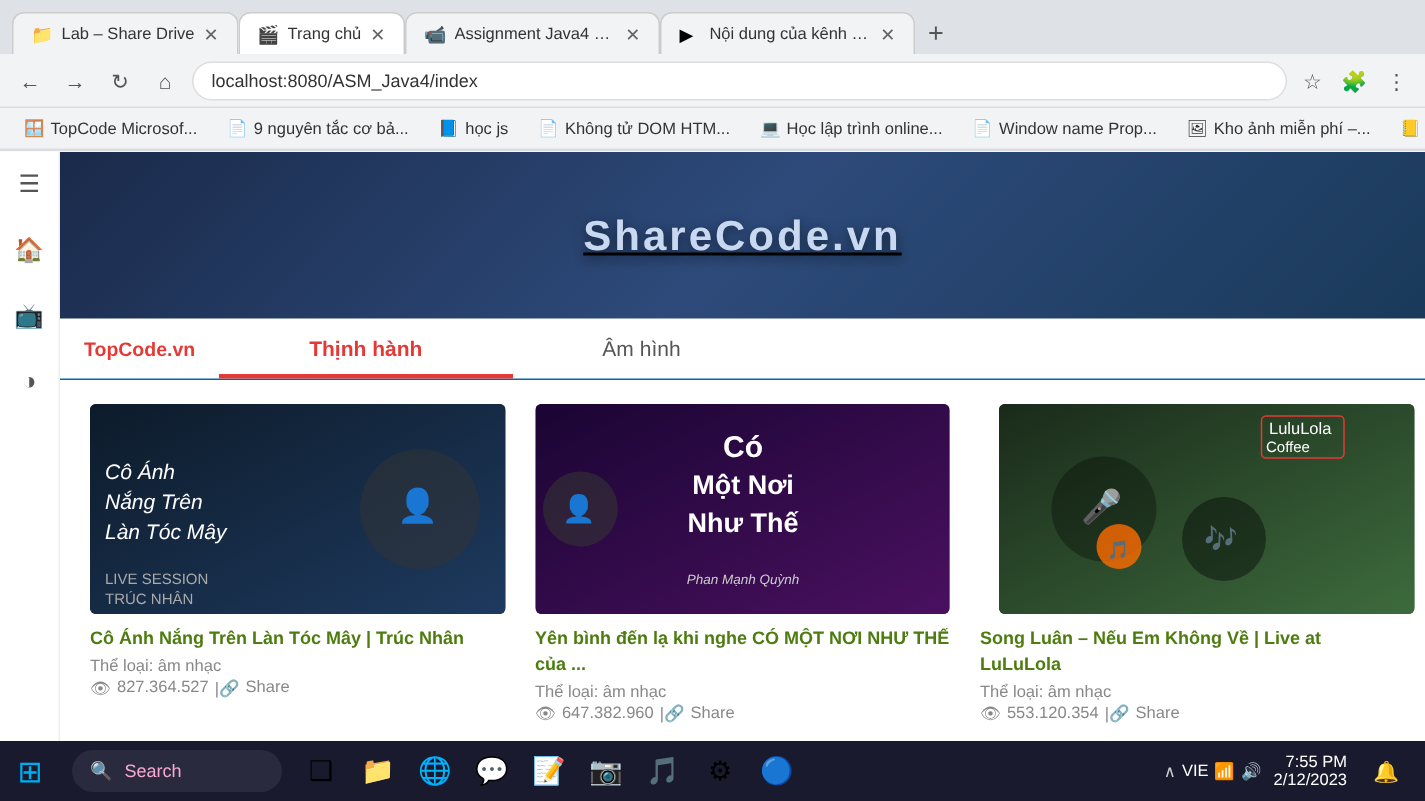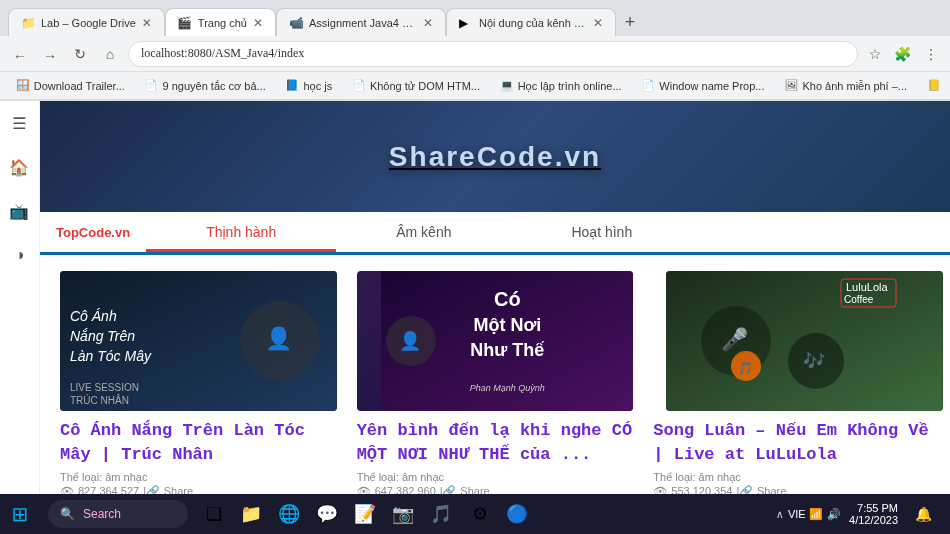--- a/index.html
+++ b/index.html
@@ -10,21 +10,21 @@
     .tab-bar { display: flex; align-items: flex-end; height: 36px; background: #dee1e6; padding: 0 8px; }
     .tab { display: flex; align-items: center; height: 28px; padding: 0 12px; border-radius: 8px 8px 0 0; font-size: 12px; background: #f1f3f4; border: 1px solid #ccc; border-bottom: none; max-width: 170px; gap: 6px; cursor: pointer; }
     .tab.active { background: #fff; }
     .tab-favicon { width: 14px; height: 14px; border-radius: 2px; flex-shrink: 0; }
     .tab-label { overflow: hidden; white-space: nowrap; text-overflow: ellipsis; color: #333; font-size: 11px; flex: 1; }
     .tab-close { font-size: 12px; color: #666; cursor: pointer; flex-shrink: 0; }
     .tab-new { width: 28px; height: 28px; display: flex; align-items: center; justify-content: center; font-size: 18px; color: #555; cursor: pointer; }
 
     .address-bar { display: flex; align-items: center; height: 36px; background: #f1f3f4; padding: 0 8px; gap: 6px; border-bottom: 1px solid #ddd; }
     .nav-btn { width: 24px; height: 24px; display: flex; align-items: center; justify-content: center; color: #555; font-size: 14px; cursor: pointer; border-radius: 50%; }
-    .address-input { flex: 1; height: 26px; border: none; background: #fff; border-radius: 13px; padding: 0 12px; font-size: 12px; color: #333; border: 1px solid #ddd; font-family: Liberation Serif, serif; }
+    .address-input { flex: 1; height: 26px; border: none; background: #fff; border-radius: 13px; padding: 0 12px; font-size: 12px; color: #333; border: 1px solid #ddd; }
     .toolbar-icons { display: flex; align-items: center; gap: 6px; }
     .toolbar-icon { width: 22px; height: 22px; display: flex; align-items: center; justify-content: center; font-size: 14px; color: #555; cursor: pointer; }
 
     
     .bookmarks-bar { height: 28px; background: #f1f3f4; display: flex; align-items: center; padding: 0 8px; gap: 4px; border-bottom: 1px solid #ddd; overflow: hidden; }
     .bookmark-item { display: flex; align-items: center; gap: 4px; padding: 2px 8px; font-size: 11px; color: #333; cursor: pointer; border-radius: 4px; white-space: nowrap; }
 
     
     .page { display: flex; height: 394px; background: #fff; }
 
@@ -33,31 +33,31 @@
     .sidebar-icon { width: 28px; height: 28px; display: flex; align-items: center; justify-content: center; font-size: 16px; color: #555; cursor: pointer; border-radius: 4px; }
 
     
     .main-content { flex: 1; overflow-y: auto; overflow-x: hidden; }
 
     
     .hero-banner { width: 100%; height: 111px; background: linear-gradient(135deg, #1a2a4a 0%, #2d4a7a 50%, #1a3a5a 100%); display: flex; align-items: center; justify-content: center; position: relative; overflow: hidden; text-decoration: underline; }
     .hero-title { color: #c8d8f0; font-size: 28px; font-weight: bold; letter-spacing: 2px; text-shadow: 0 2px 8px rgba(0,0,0,0.5); }
 
     
-    .nav-tabs { display: flex; align-items: center; border-bottom: 3px solid #0369a1; background: #fff; }
+    .nav-tabs { display: flex; align-items: center; border-bottom: 1px solid #0369a1; background: #fff; }
     .nav-tab { padding: 12px 60px; font-size: 14px; cursor: pointer; color: #555; position: relative; }
-    .nav-tab.active { color: #e53935; font-weight: normal; }
+    .nav-tab.active { color: #e53935; font-weight: bold; }
     .nav-tab.active::after { content: ''; position: absolute; bottom: 0; left: 0; right: 0; height: 3px; background: #e53935; }
     .nav-tab-logo { padding: 8px 16px; font-size: 13px; color: #e53935; font-weight: bold; }
 
     
     .video-grid { display: grid; grid-template-columns: repeat(3, 1fr); gap: 20px; padding: 16px 20px; }
     .video-card { cursor: pointer; }
     .video-thumb { width: 100%; height: 140px; object-fit: cover; border-radius: 4px; overflow: hidden; background: #333; position: relative; }
-    .video-title { font-size: 17px; font-weight: 600; color: #6d28d9; margin-top: 8px; line-height: 1.4; font-family: Liberation Mono, monospace; }
+    .video-title { font-size: 12px; font-weight: 600; color: #4d7c0f; margin-top: 8px; line-height: 1.4; }
     .video-meta { font-size: 11px; color: #888; margin-top: 4px; }
     .video-stats { font-size: 11px; color: #888; margin-top: 2px; display: flex; align-items: center; gap: 4px; }
 
     
     .taskbar { position: absolute; bottom: 0; left: 0; right: 0; height: 40px; background: #1a1a2e; display: flex; align-items: center; }
     .taskbar-start { width: 40px; height: 40px; display: flex; align-items: center; justify-content: center; cursor: pointer; }
     .taskbar-search { display: flex; align-items: center; background: #2a2a3e; border-radius: 20px; height: 28px; padding: 0 12px; gap: 8px; margin: 0 8px; min-width: 140px; cursor: pointer; }
     .taskbar-search-icon { font-size: 12px; color: #aaa; }
     .taskbar-search-text { font-size: 12px; color: #f9a8d4; }
     .taskbar-apps { display: flex; align-items: center; gap: 2px; flex: 1; }
@@ -74,21 +74,21 @@
 
     .windows-logo { color: #00adef; font-size: 20px; }
   </style>
 </head>
 <body>
 
 <div class="browser-chrome">
   <div class="tab-bar">
     <div class="tab">
       <span class="tab-favicon">📁</span>
-      <span class="tab-label">Lab – Google Drive</span>
+      <span class="tab-label">Lab – Share Drive</span>
       <span class="tab-close">✕</span>
     </div>
     <div class="tab active">
       <span class="tab-favicon">🎬</span>
       <span class="tab-label">Trang chủ</span>
       <span class="tab-close">✕</span>
     </div>
     <div class="tab">
       <span class="tab-favicon">📹</span>
       <span class="tab-label">Assignment Java4 Final FPOLY IT...</span>
@@ -111,21 +111,21 @@
     <div class="toolbar-icons">
       <div class="toolbar-icon">☆</div>
       <div class="toolbar-icon">🧩</div>
       <div class="toolbar-icon">⋮</div>
     </div>
   </div>
 
   <div class="bookmarks-bar">
     <div class="bookmark-item">
       <span>🪟</span>
-      <span>Download Trailer...</span>
+      <span>TopCode Microsof...</span>
     </div>
     <div class="bookmark-item">
       <span>📄</span>
       <span>9 nguyên tắc cơ bả...</span>
     </div>
     <div class="bookmark-item">
       <span>📘</span>
       <span>học js</span>
     </div>
     <div class="bookmark-item">
@@ -166,24 +166,21 @@
     <div class="hero-banner">
       <span class="hero-title">ShareCode.vn</span>
     </div>
 
     <div class="nav-tabs">
       <div class="nav-tab-logo">TopCode.vn</div>
       <div class="nav-tab active">
         <span>Thịnh hành</span>
       </div>
       <div class="nav-tab">
-        <span>Âm kênh</span>
-      </div>
-      <div class="nav-tab">
-        <span>Hoạt hình</span>
+        <span>Âm hình</span>
       </div>
     </div>
 
     <div class="video-grid">
 
       <div class="video-card">
         <div class="video-thumb thumb-1" style="position:relative;">
           <svg width="100%" height="140" xmlns="http://www.w3.org/2000/svg">
             <defs>
               <linearGradient id="g1" x1="0" y1="0" x2="1" y2="1">
@@ -205,21 +202,21 @@
         <div class="video-meta">Thể loại: âm nhạc</div>
         <div class="video-stats">
           <span>👁</span>
           <span>827.364.527</span>
           <span>|🔗</span>
           <span>Share</span>
         </div>
       </div>
 
       <div class="video-card">
-        <div class="video-thumb thumb-2" style="position:relative;padding-left:24px;">
+        <div class="video-thumb thumb-2" style="position:relative;">
           <svg width="100%" height="140" xmlns="http://www.w3.org/2000/svg">
             <defs>
               <linearGradient id="g2" x1="0" y1="0" x2="1" y2="1">
                 <stop offset="0%" stop-color="#1a0533"></stop>
                 <stop offset="100%" stop-color="#4a1060"></stop>
               </linearGradient>
             </defs>
             <rect width="100%" height="100%" fill="url(#g2)"></rect>
             <text x="50%" y="35" fill="white" font-size="20" text-anchor="middle" font-weight="bold">Có</text>
             <text x="50%" y="60" fill="white" font-size="18" text-anchor="middle" font-weight="bold">Một Nơi</text>
@@ -313,19 +310,19 @@
   </div>
   <div class="taskbar-right">
     <div class="taskbar-sys">
       <span>∧</span>
       <span style="color:#fff; font-size:11px;">VIE</span>
       <span>📶</span>
       <span>🔊</span>
     </div>
     <div class="taskbar-time">
       <div>7:55 PM</div>
-      <div>4/12/2023</div>
+      <div>2/12/2023</div>
     </div>
     <div class="taskbar-app">
       <span style="color:#fff; font-size:14px;">🔔</span>
     </div>
   </div>
 </div>
 
 </body></html>

